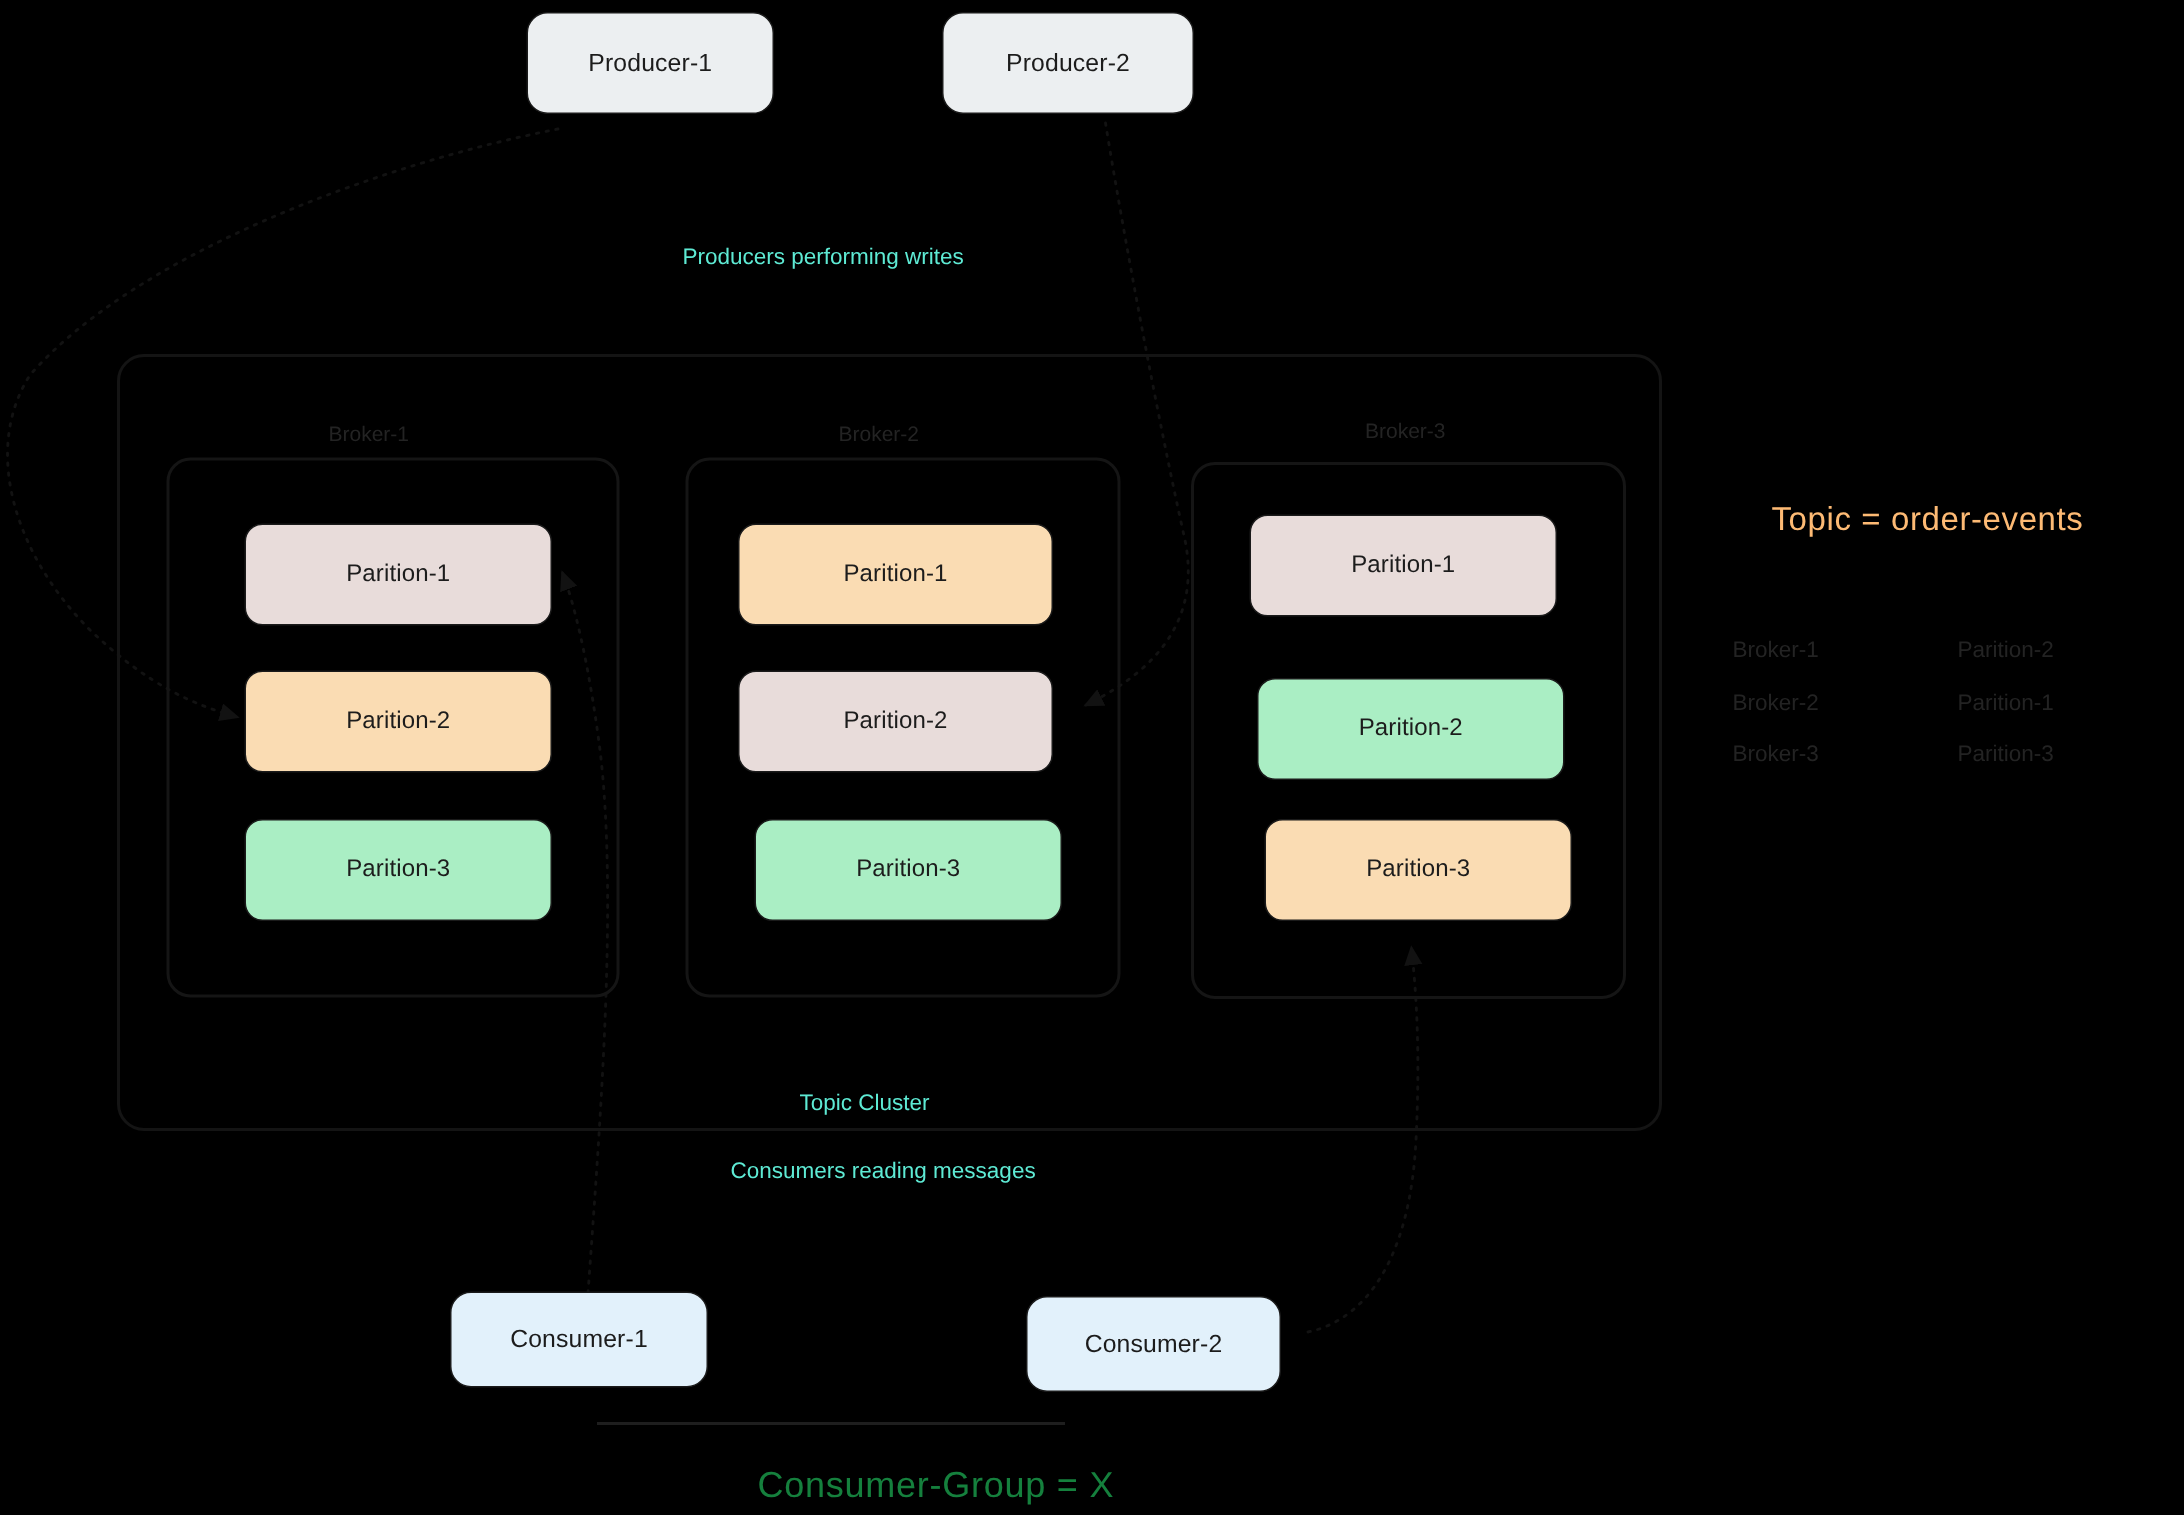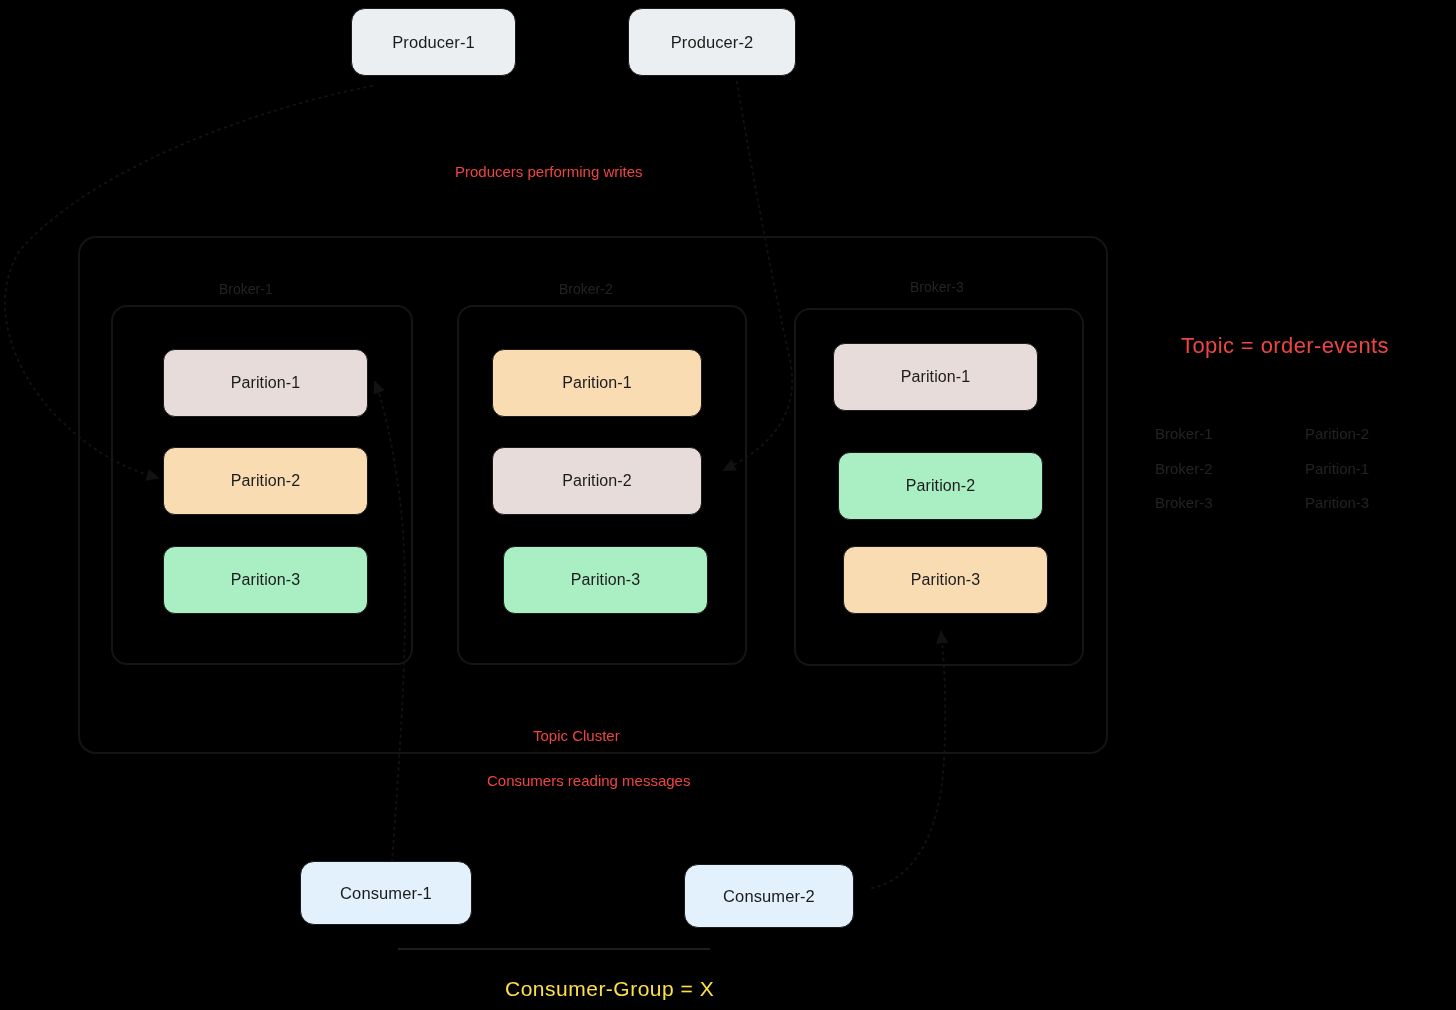--- a/index.html
+++ b/index.html
@@ -63,46 +63,46 @@
   .faded-label {
     position: absolute;
     color: #272727;
     font-size: 14px;
     white-space: nowrap;
     opacity: 0.92;
     text-shadow: 0 0 1px #000;
   }
   .legend-title {
     position: absolute;
-    color: #ef4444;
+    color: #fdba74;
     font-size: 22px;
     white-space: nowrap;
     letter-spacing: 0.4px;
   }
   .legend-cell {
     position: absolute;
     color: #232323;
     font-size: 15px;
     white-space: nowrap;
   }
   .group-title {
     position: absolute;
-    color: #fde047;
-    font-size: 21px;
+    color: #15803d;
+    font-size: 24px;
     white-space: nowrap;
     letter-spacing: 0.5px;
   }
   .underline-bar {
     position: absolute;
     height: 2px;
     background: #1e1e1e;
   }
   .section-label {
     position: absolute;
-    color: #ef4444;
+    color: #5eead4;
     font-size: 15px;
     white-space: nowrap;
   }
 </style>
 </head>
 <body>
 
 <div id="canvas">
 
   <svg class="layer" viewBox="0 0 1456 1010">

